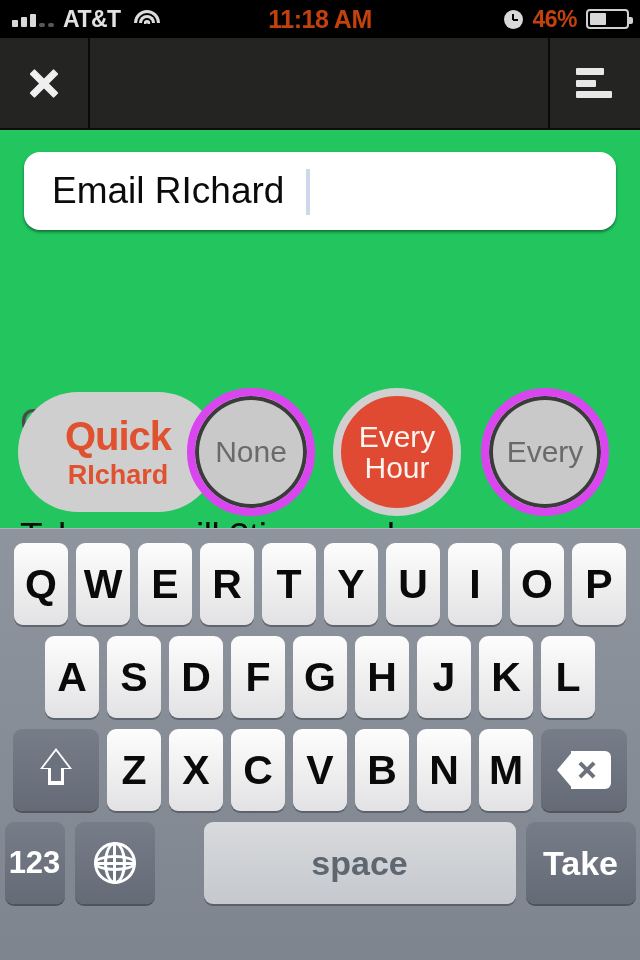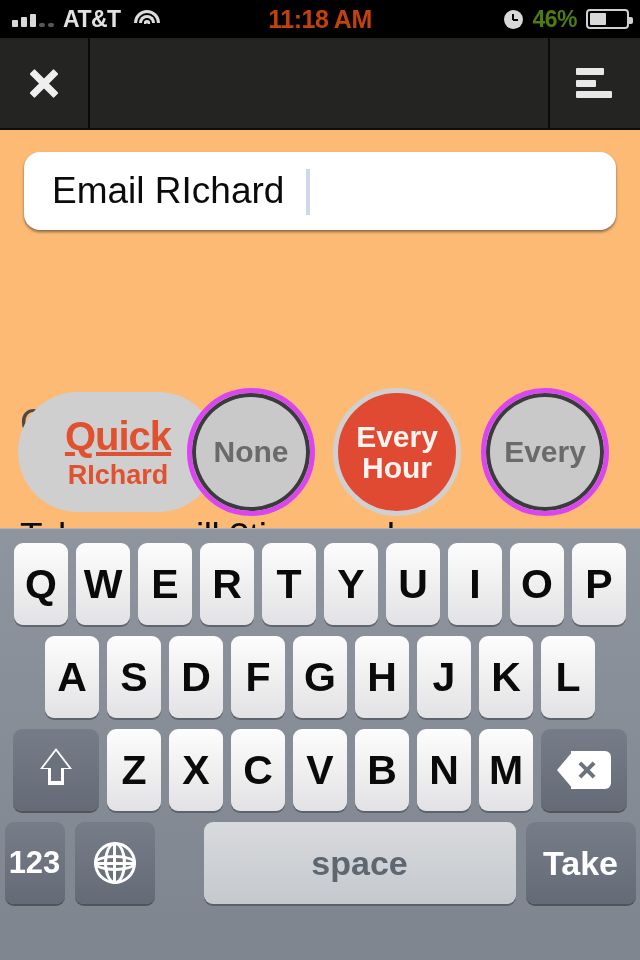--- a/index.html
+++ b/index.html
@@ -32,21 +32,21 @@
   .sb-wifi span.b { width:16px; height:8px; top:6px; }
   .sb-wifi span.c { width:7px;  height:4px; top:11px; border-width:3px; }
   .sb-center { flex:1; text-align:center; font-size:25px; font-weight:bold; color:#c2410c; letter-spacing:-0.5px;}
   .sb-right { width:220px; display:flex; align-items:center; justify-content:flex-end;
               gap:9px; padding-right:11px; }
   .sb-alarm { width:19px; height:19px; border-radius:50%; background:#d8d8d8; position:relative; }
   .sb-alarm:after { content:""; position:absolute; left:8px; top:4px; width:2px; height:6px;
     background:#000; }
   .sb-alarm:before { content:""; position:absolute; left:9px; top:9px; width:5px; height:2px;
     background:#000; }
-  .sb-batt-pct { font-size:23px; font-weight:bold; color:#4d7c0f; letter-spacing:-0.5px; }
+  .sb-batt-pct { font-size:23px; font-weight:bold; color:#c2410c; letter-spacing:-0.5px; }
   .sb-batt { width:43px; height:20px; border:2px solid #d0d0d0; border-radius:4px;
     position:relative; padding:2px; }
   .sb-batt:after { content:""; position:absolute; right:-6px; top:6px; width:4px; height:7px;
     background:#d0d0d0; border-radius:0 2px 2px 0; }
   .sb-batt i { display:block; height:100%; background:#d8d8d8; border-radius:1px; }
 
   
   .navbar {
     position:absolute; top:38px; left:0; width:640px; height:92px;
     background:#242422;
@@ -67,21 +67,21 @@
   .ico-list { width:38px; height:30px; display:flex; flex-direction:column;
               justify-content:space-between; align-items:flex-start; }
   .ico-list i { display:block; height:7px; background:#e8e8e8; border-radius:1px; }
   .ico-list i:nth-child(1){ width:28px; }
   .ico-list i:nth-child(2){ width:20px; }
   .ico-list i:nth-child(3){ width:36px; }
 
   
   .appbody {
     position:absolute; top:130px; left:0; width:640px; height:400px;
-    background:#fdba74;
+    background:#22c55e;
     overflow:hidden;
   }
 
   
   .field-wrap { position:absolute; top:22px; left:24px; width:592px; height:78px; }
   .field {
     width:100%; height:100%; background:#fff; border:none; border-radius:16px;
     font-size:37px; font-family:"Liberation Sans", sans-serif; color:#0b0b0b;
     padding:0 28px; outline:none;
     box-shadow:0 2px 3px rgba(0,0,0,0.45);
@@ -97,32 +97,32 @@
   .ghost.one { top:272px; color:#4a4a4a; }
   .ghost.two { top:386px; color:#0d0d0d; }
 
   
   .qr-pill {
     position:absolute; left:18px; top:262px; width:200px; height:120px;
     background:#cfcfcf; border-radius:60px;
     display:flex; flex-direction:column; align-items:center; justify-content:center;
     line-height:1;
   }
-  .qr-pill .l1 { color:#e0512f; font-size:40px; font-weight:bold; letter-spacing:-1px;text-decoration:underline; }
+  .qr-pill .l1 { color:#e0512f; font-size:40px; font-weight:bold; letter-spacing:-1px; }
   .qr-pill .l2 { color:#e0512f; font-size:27px; font-weight:bold; margin-top:6px; }
 
   
   .optrow { position:absolute; top:258px; left:0; width:640px; height:128px; }
   .opt {
     position:absolute; top:0; width:128px; height:128px; border-radius:50%;
     background:#c9c9c9;
     display:flex; align-items:center; justify-content:center;
     text-align:center; line-height:1.04;
-    font-size:30px; font-weight:bold; color:#6a6a6a;
-    border:5px solid #d946ef;
+    font-size:30px; font-weight:normal; color:#6a6a6a;
+    border:8px solid #d946ef;
     box-shadow:inset 0 0 0 4px #3b3b3b;
   }
   .opt.e1 { left:187px; }
   .opt.e2 { left:333px; background:#e04a32; color:#fdf4ef; border-color:#d0d0d0;
             box-shadow:inset 0 0 0 4px #e04a32; }
   .opt.e3 { left:481px; }
   .opt span { display:block; }
 
   
   .keyboard {

